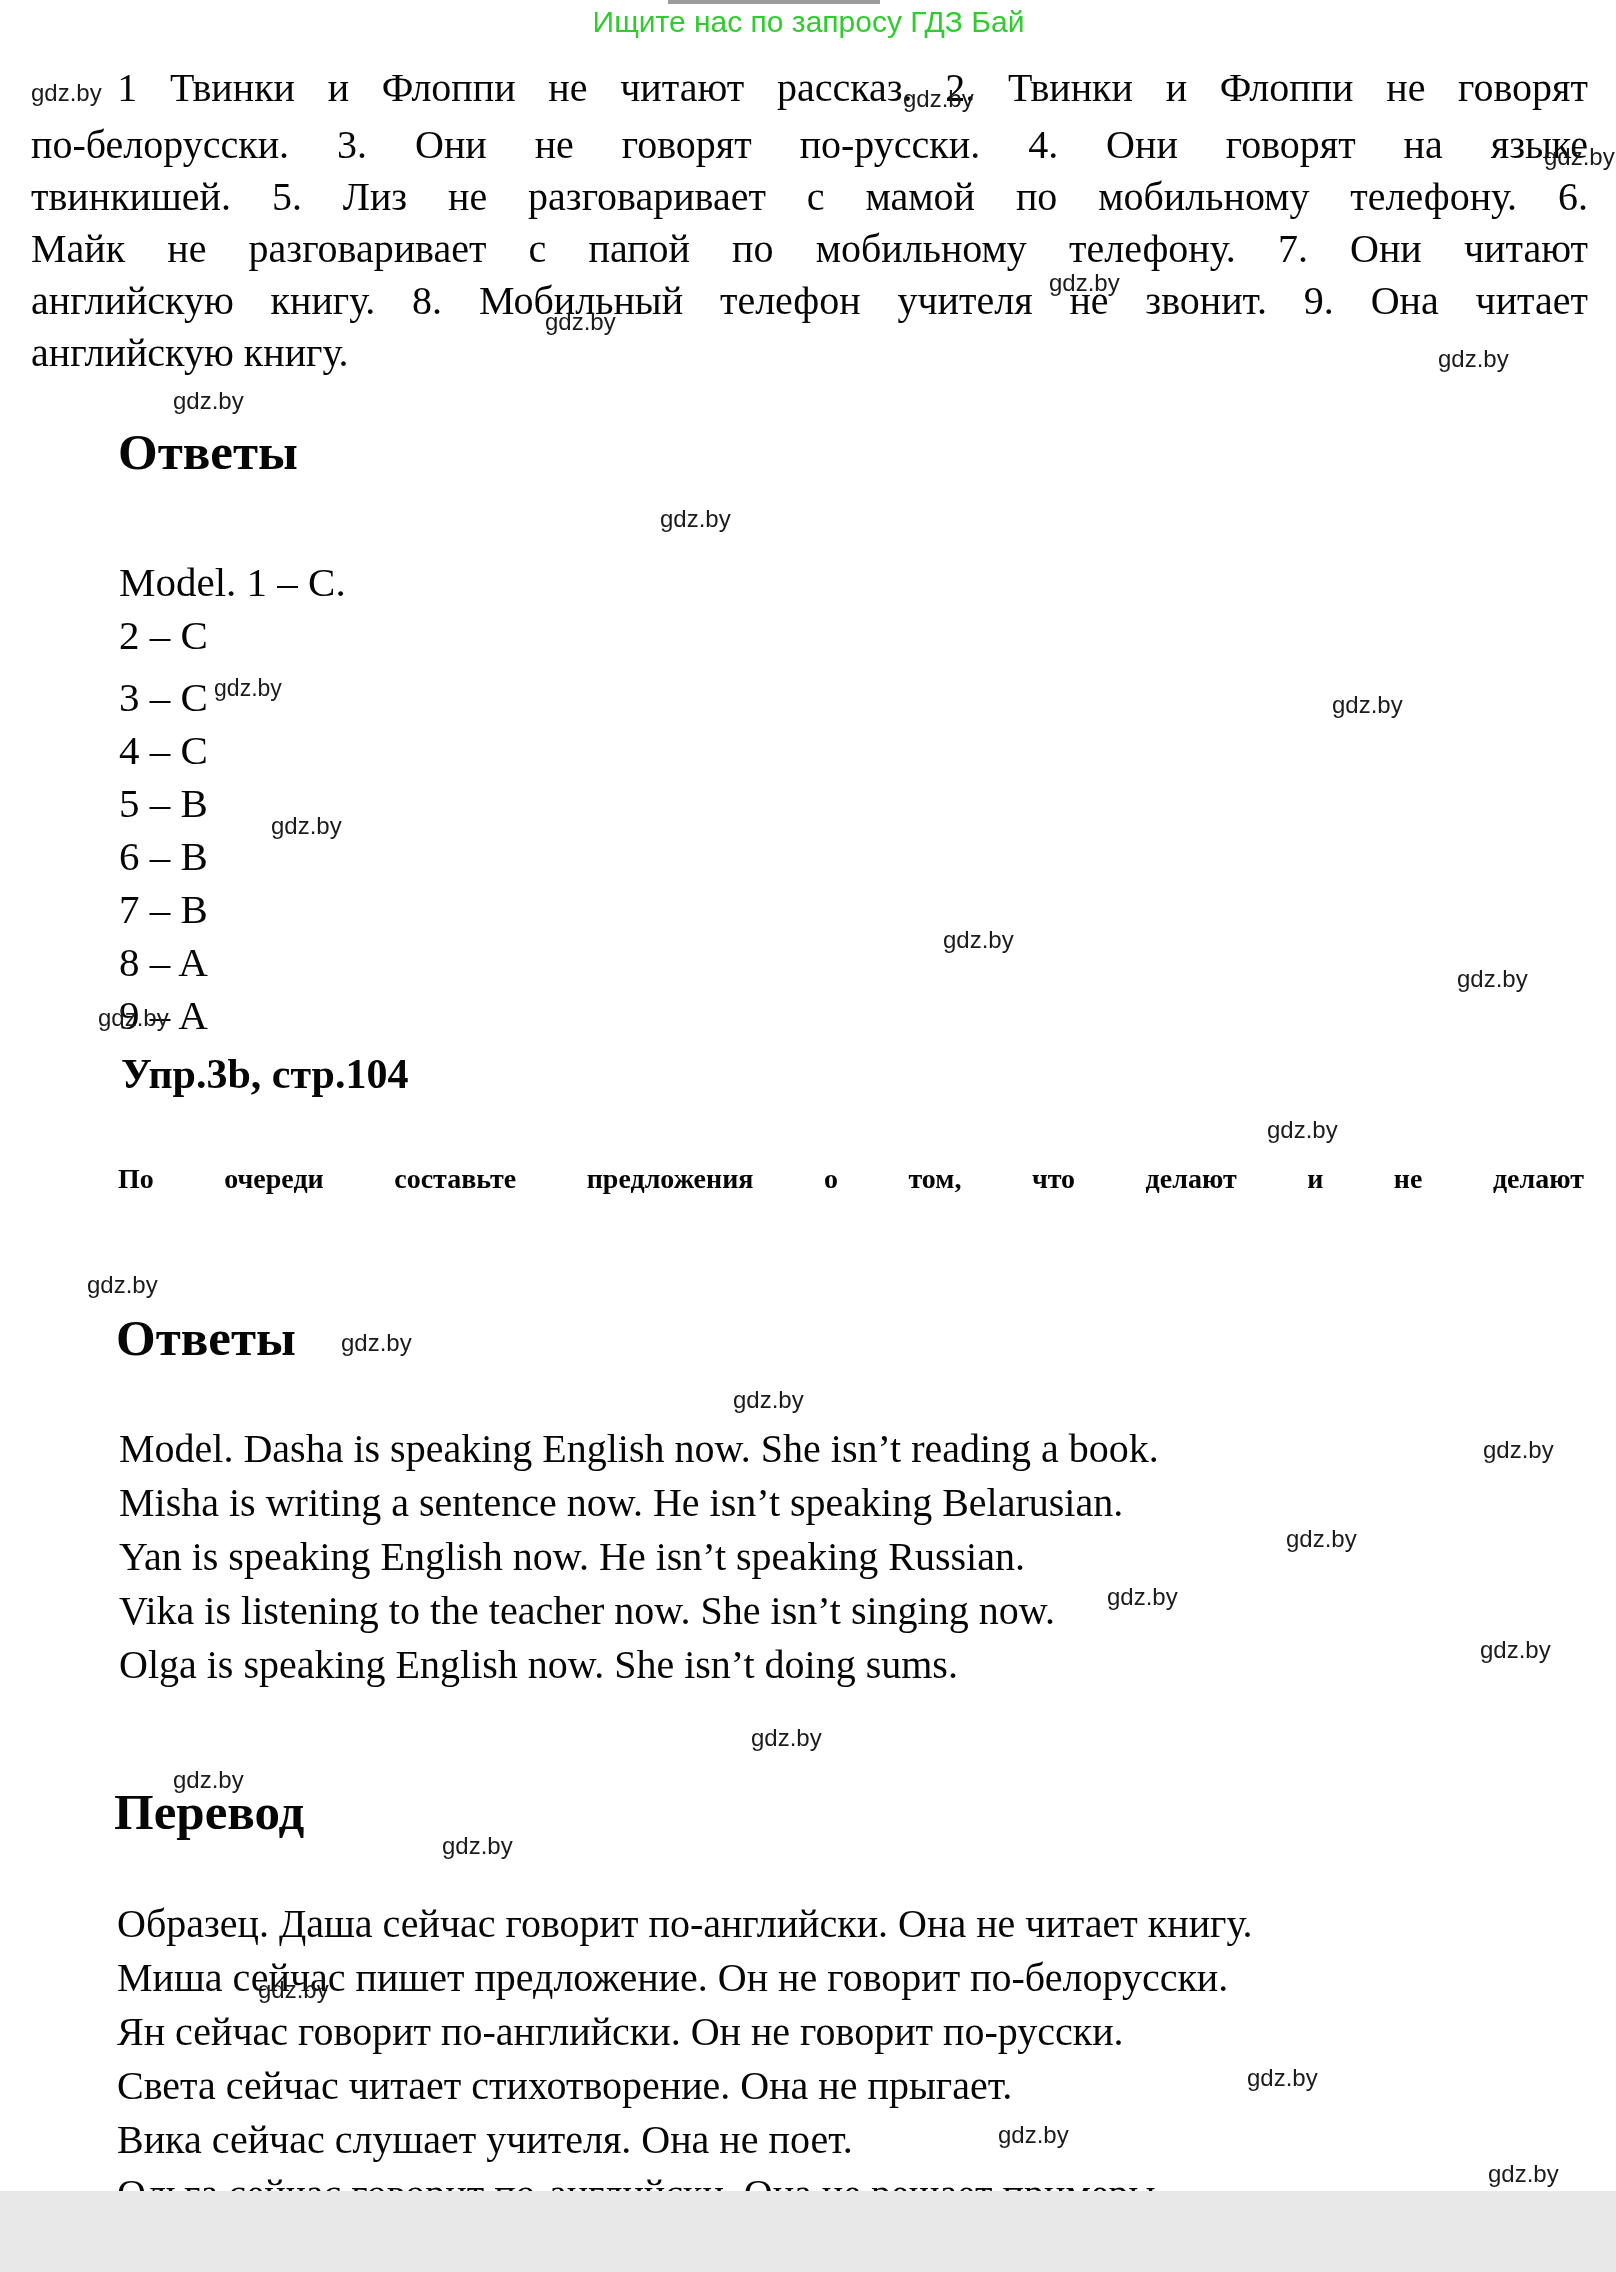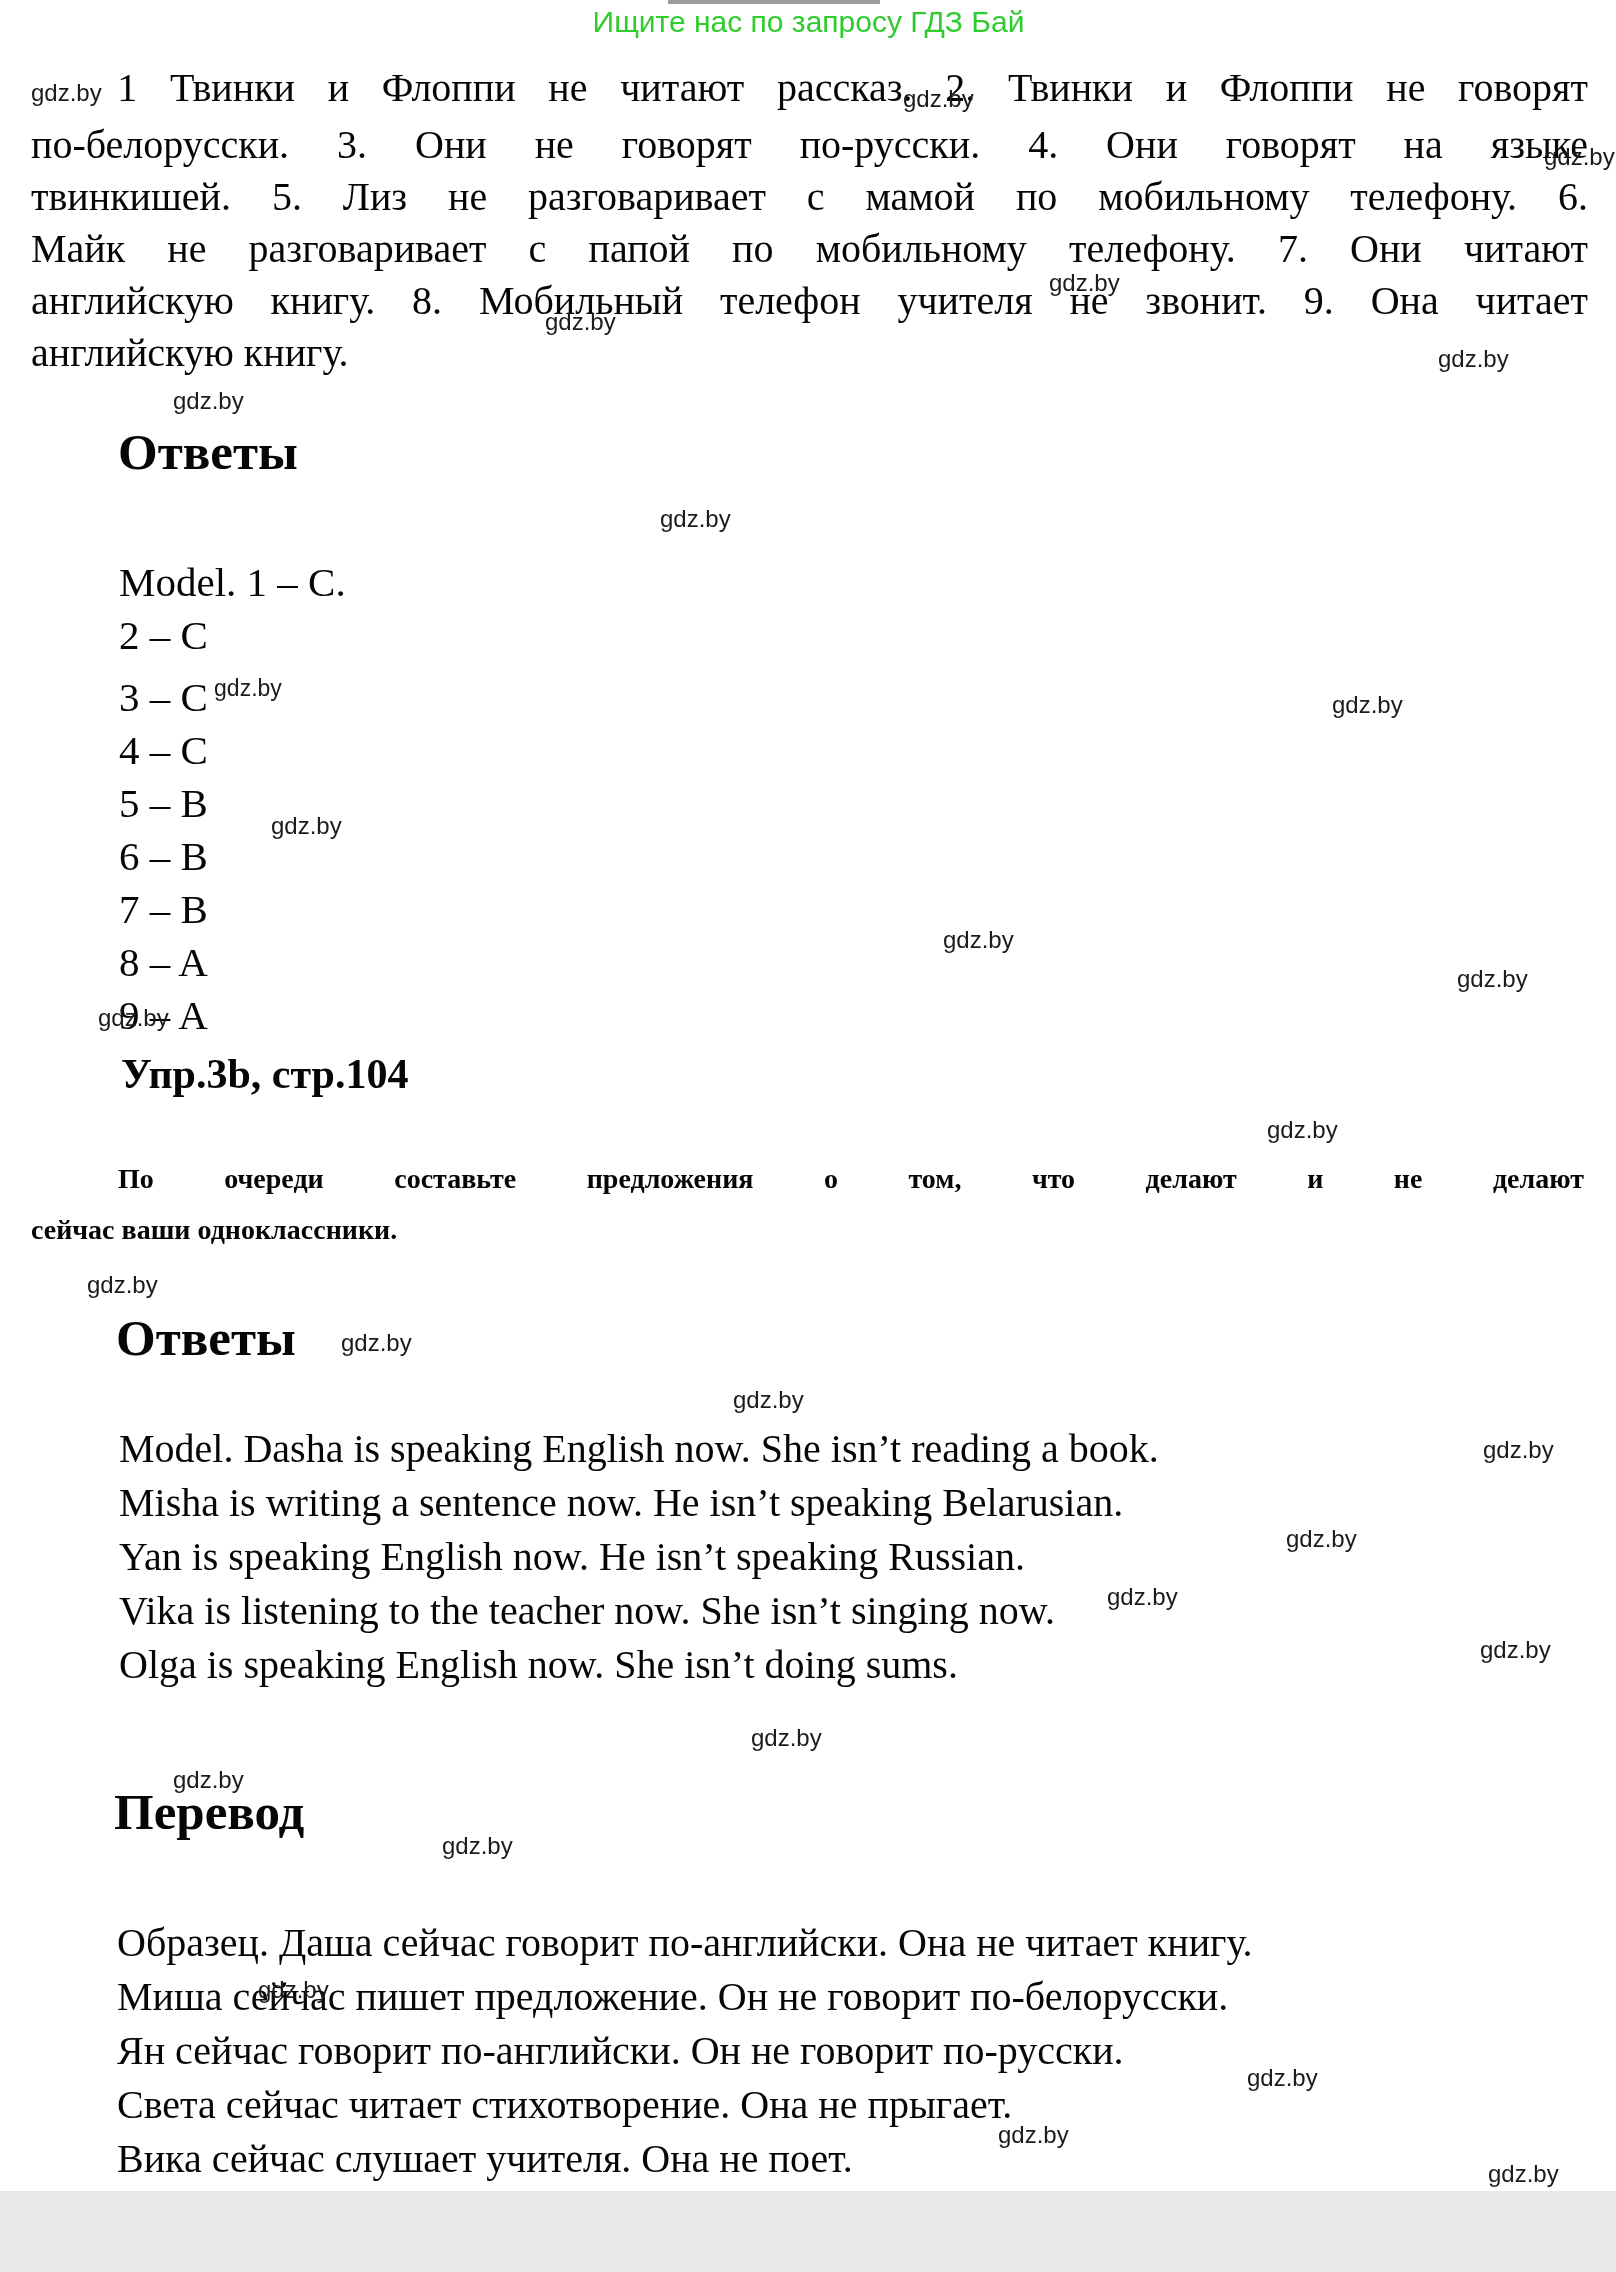--- a/index.html
+++ b/index.html
@@ -62,21 +62,21 @@
     position:absolute; left:31px; top:1153px; width:1553px;
     font-weight:bold; font-size:28px; line-height:51px;
   }
   .task .first { text-indent:87px; text-align:justify; text-align-last:justify; }
   .sentences {
     position:absolute;
     font-size:40px; line-height:54px;
     white-space:nowrap;
   }
   .english-list { left:119px; top:1422px; }
-  .translation-list { left:117px; top:1897px;margin-top:19px; }
+  .translation-list { left:117px; top:1897px; }
   .footer {
     position:absolute; top:2231px; left:0; width:100%;
     text-align:right;
     font-family:"Liberation Sans", sans-serif;
     font-size:31px; line-height:36px;
     word-spacing:7.8px;
     white-space:nowrap;
   }
 </style>
 </head>
@@ -108,21 +108,20 @@
     <div>6 – B</div>
     <div>7 – B</div>
     <div>8 – A</div>
     <div>9 – A</div>
   </div>
 
   <div class="exercise-title">Упр.3b, стр.104</div>
 
   <div class="task">
     <div class="first">По очереди составьте предложения о том, что делают и не делают</div>
-    <div>сейчас ваши одноклассники.</div>
   </div>
 
   <div class="heading-serif" style="left:116px; top:1316px;">Ответы</div>
 
   <div class="sentences english-list">
     <div>Model. Dasha is speaking English now. She isn’t reading a book.</div>
     <div>Misha is writing a sentence now. He isn’t speaking Belarusian.</div>
     <div>Yan is speaking English now. He isn’t speaking Russian.</div>
     <div>Vika is listening to the teacher now. She isn’t singing now.</div>
     <div>Olga is speaking English now. She isn’t doing sums.</div>

